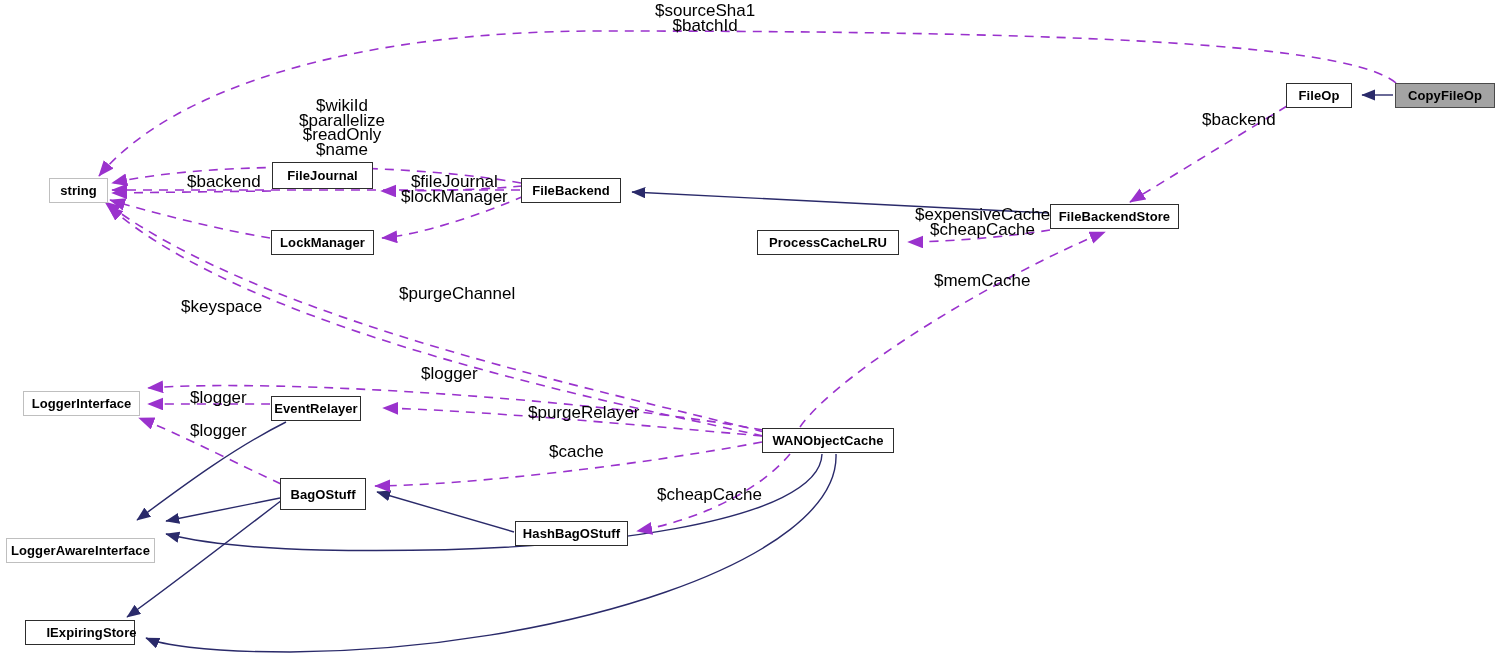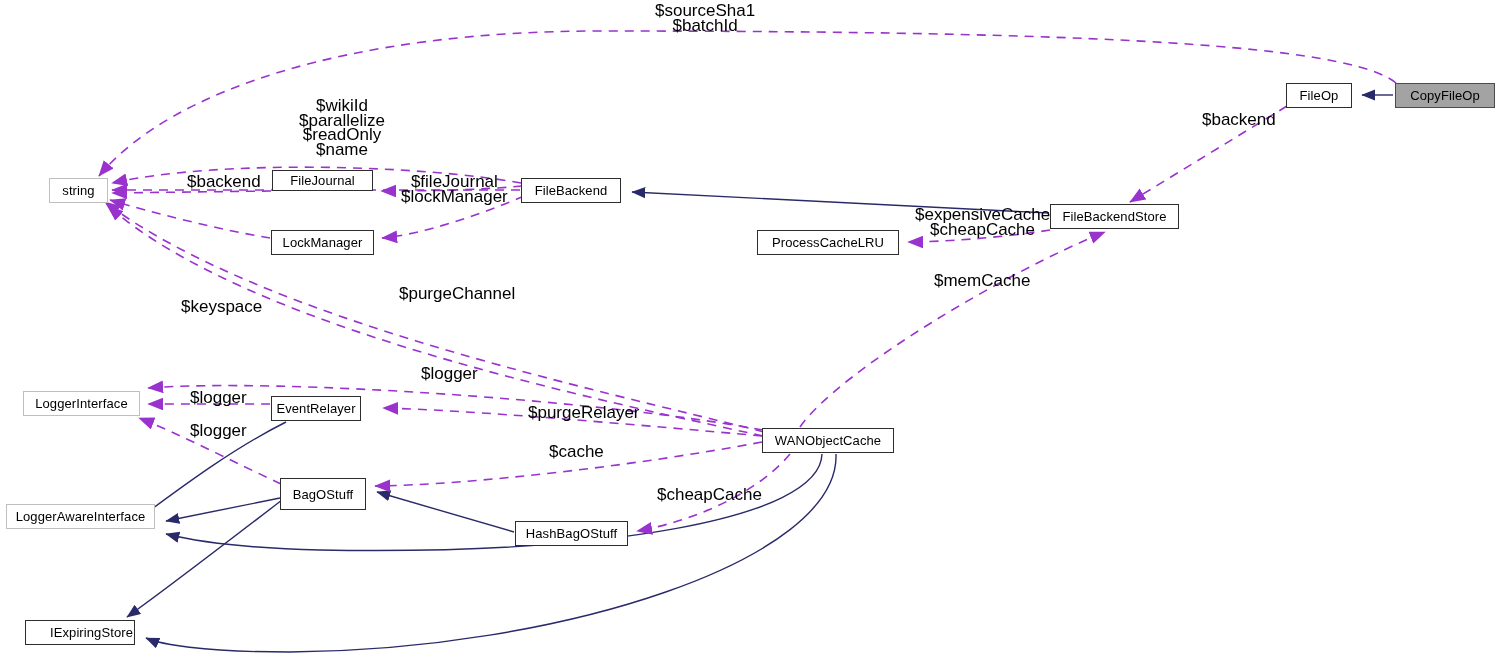--- a/index.html
+++ b/index.html
@@ -26,20 +26,21 @@
     box-sizing: border-box;
     display: flex;
     align-items: center;
     justify-content: center;
     white-space: nowrap;
     font-size: 13px;
     color: #000000;
     background: #ffffff;
     letter-spacing: 0.1px;
     z-index: 5;
+    font-weight: bold;
   }
   
   .node.cls {
     border: 1.6px solid #2d2d2d;
   }
   
   .node.iface {
     border: 1px solid #bfbfbf;
   }
   
@@ -138,21 +139,21 @@
   </div>
 
   <div class="node cls" style="left:1286px;top:83px;width:66px;height:25px;">
     <span>FileOp</span>
   </div>
 
   <div class="node iface" style="left:49px;top:178px;width:59px;height:25px;">
     <span>string</span>
   </div>
 
-  <div class="node cls" style="left:272px;top:170px;width:101px;height:21px;">
+  <div class="node cls" style="left:272px;top:162px;width:101px;height:27px;">
     <span>FileJournal</span>
   </div>
 
   <div class="node cls" style="left:521px;top:178px;width:100px;height:25px;">
     <span>FileBackend</span>
   </div>
 
   <div class="node cls" style="left:1050px;top:204px;width:129px;height:25px;">
     <span>FileBackendStore</span>
   </div>
@@ -174,21 +175,21 @@
   </div>
 
   <div class="node cls" style="left:762px;top:428px;width:132px;height:25px;">
     <span>WANObjectCache</span>
   </div>
 
   <div class="node cls" style="left:280px;top:478px;width:86px;height:32px;">
     <span>BagOStuff</span>
   </div>
 
-  <div class="node iface" style="left:6px;top:504px;width:149px;height:25px;">
+  <div class="node iface" style="left:6px;top:538px;width:149px;height:25px;">
     <span>LoggerAwareInterface</span>
   </div>
 
   <div class="node cls" style="left:515px;top:521px;width:113px;height:25px;">
     <span>HashBagOStuff</span>
   </div>
 
   <div class="node cls" style="left:25px;top:620px;width:110px;height:25px;padding-left:23px;">
     <span>IExpiringStore</span>
   </div>

